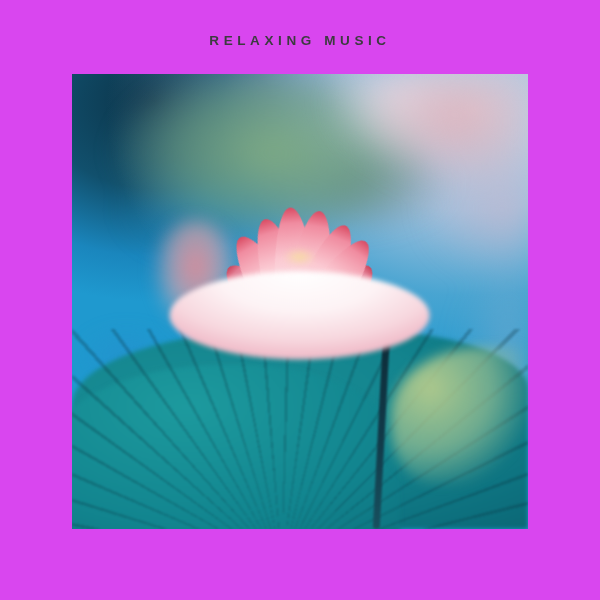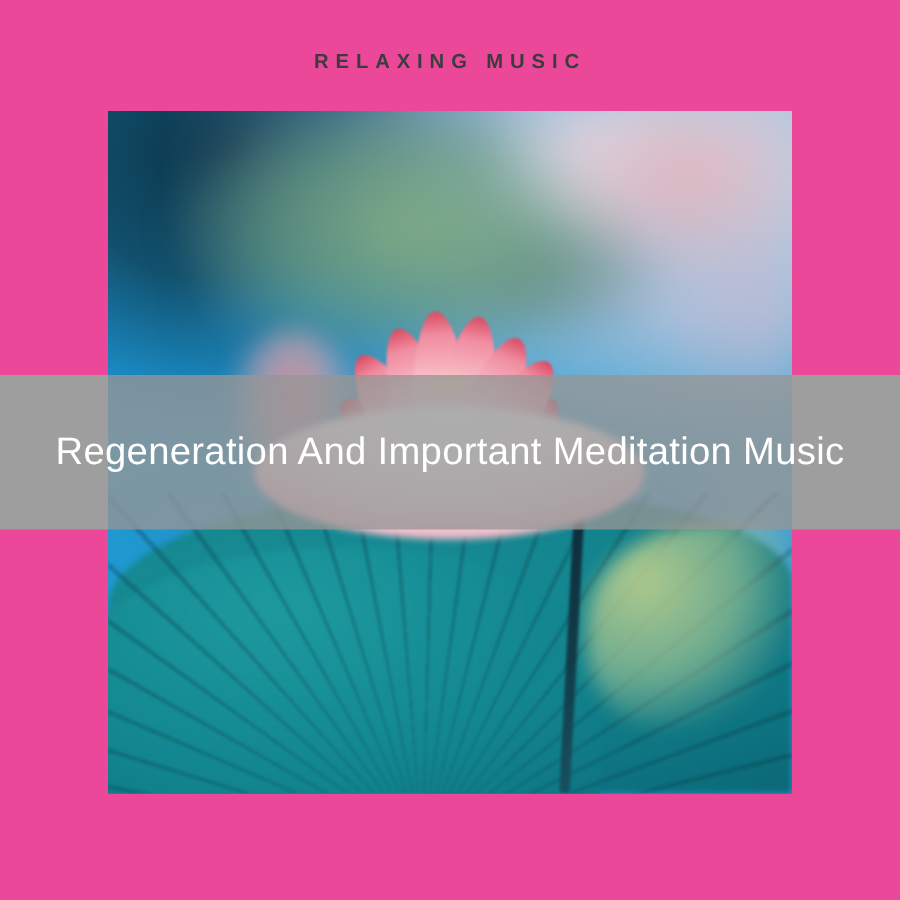--- a/index.html
+++ b/index.html
@@ -6,21 +6,21 @@
   body{
     width:600px;height:600px;
     background:#faf9f8;
     font-family:"Liberation Sans", sans-serif;
     overflow:hidden;
     position:relative;
   }
   .cover{
     position:absolute;inset:0;
     width:600px;height:600px;
-    background:#ec4899;
+    background:#d946ef;
   }
 
   
   .label{
     position:absolute;left:0;width:600px;
     text-align:center;
     color:#3c3c3f;
     font-size:13.5px;
     font-weight:700;
     letter-spacing:4.6px;
@@ -217,18 +217,15 @@
       <div class="petal" style="transform:translateX(-50%) rotate(-16deg) scaleY(1.06);"></div>
       <div class="petal" style="transform:translateX(-50%) rotate(-4deg) scaleY(1.12);"></div>
       <div class="petal" style="transform:translateX(-50%) rotate(9deg) scaleY(1.1);"></div>
       <div class="petal" style="transform:translateX(-50%) rotate(22deg) scaleY(1.04);"></div>
       <div class="petal" style="transform:translateX(-50%) rotate(34deg);"></div>
       <div class="lotus-core"></div>
       <div class="lotus-base"></div>
     </div>
   </div>
 
-  <div class="title-band">
-    <div class="album-title">Regeneration And Important Meditation Music</div>
-  </div>
 
 
 </div>
 
 </body></html>

